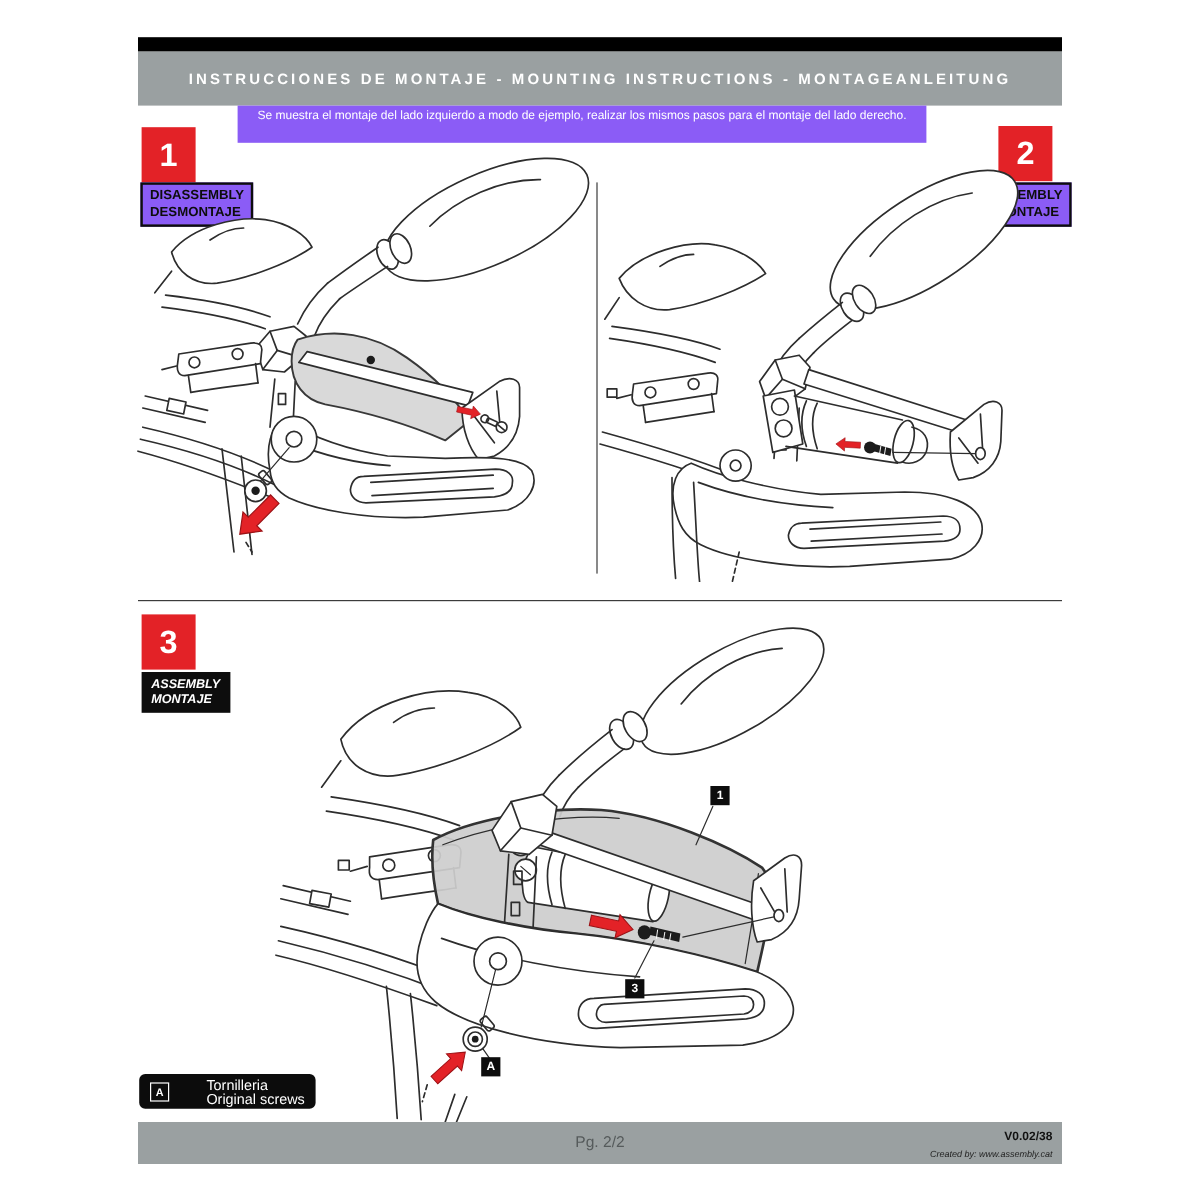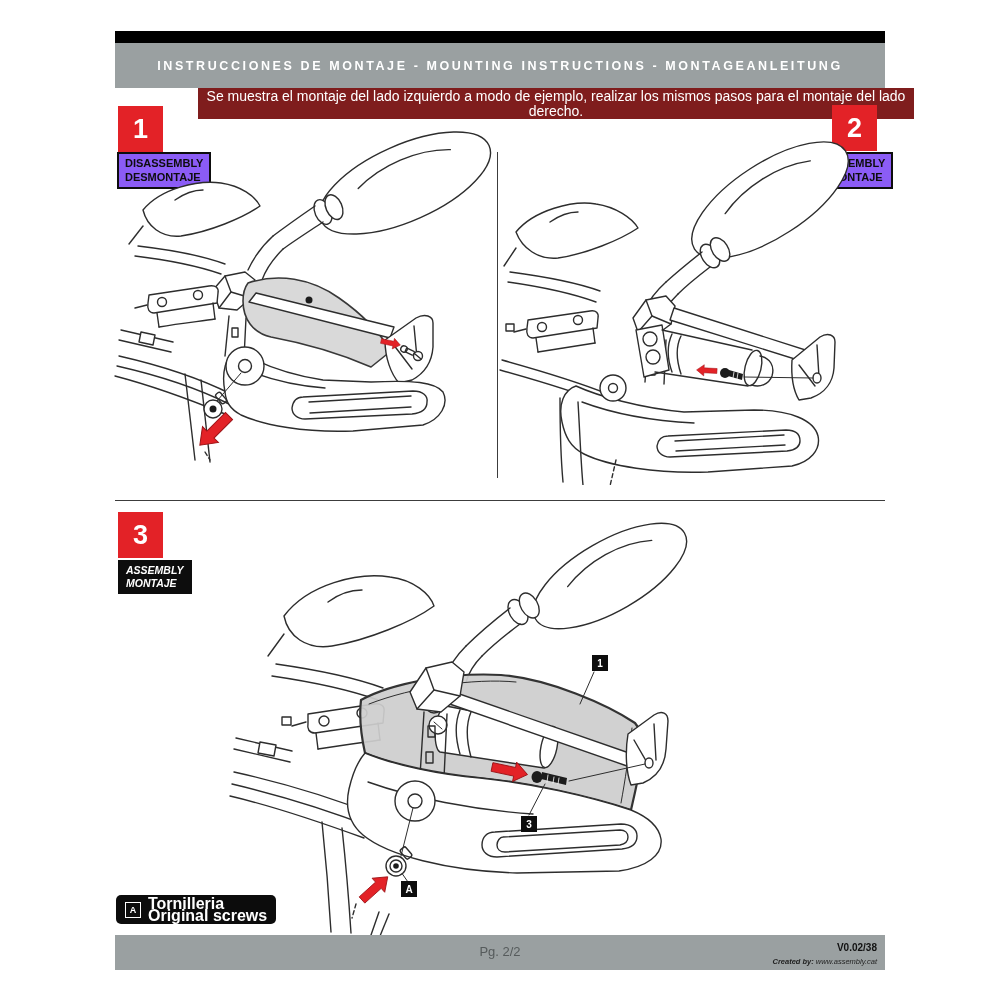--- a/index.html
+++ b/index.html
@@ -4,46 +4,46 @@
 <style>
   html,body{margin:0;padding:0;background:#fff;}
   #page{position:relative;width:1000px;height:1000px;background:#ffffff;
         font-family:"Liberation Sans",sans-serif;overflow:hidden;}
   .abs{position:absolute;}
   
   #top-strip{left:115px;top:31px;width:770px;height:12px;background:#000;}
   #title-bar{left:115px;top:43px;width:770px;height:45px;background:#9aa0a1;
              display:flex;align-items:center;justify-content:center;}
   #title-bar span{color:#fff;font-size:12.5px;font-weight:bold;letter-spacing:2.6px;white-space:nowrap;}
-  #notice{left:198px;top:88px;width:716px;height:31px;background:#7f1d1d;color:#fff;
-          font-size:14px;line-height:15px;text-align:center;padding-top:1px;box-sizing:border-box;}
+  #notice{left:198px;top:88px;width:574px;height:31px;background:#8b5cf6;color:#fff;
+          font-size:10px;line-height:15px;text-align:center;padding-top:1px;box-sizing:border-box;}
   
   .step-num{width:45px;height:46px;background:#e32227;color:#fff;font-size:27px;font-weight:bold;
             display:flex;align-items:center;justify-content:center;}
   .step-label-outline{background:#8b5cf6;border:2px solid #0d0d0d;color:#0d0d0d;font-size:11px;
             font-weight:bold;line-height:13.5px;padding:3px 6px;white-space:nowrap;}
   .step-label-solid{background:#0d0d0d;color:#fff;font-size:10.5px;font-weight:bold;
             line-height:13px;padding:4px 8px;white-space:nowrap;font-style:italic;}
   
   .divider{background:#3c3c3c;}
   
   .chip{width:16px;height:16px;background:#0d0d0d;color:#fff;font-size:10px;font-weight:bold;
         display:flex;align-items:center;justify-content:center;z-index:5;}
   
   #legend{left:116px;top:895px;height:29px;background:#0c0c0c;border-radius:5px;color:#fff;
           display:flex;align-items:center;gap:7px;padding:0 9px;}
   #legend .lg-icon{width:14px;height:14px;border:1.6px solid #fff;color:#fff;font-size:9px;
           font-weight:bold;display:flex;align-items:center;justify-content:center;}
-  #legend .lg-text{font-size:16px;font-weight:bold;line-height:12px;}
+  #legend .lg-text{font-size:12px;font-weight:normal;line-height:12px;margin-left:24px;}
   
   #footer{left:115px;top:935px;width:770px;height:35px;background:#9aa0a1;}
   #footer .pg{position:absolute;left:0;right:0;top:9px;text-align:center;color:#565b5c;font-size:13px;}
   #footer .ver{position:absolute;right:8px;top:7px;color:#111;font-size:10px;font-weight:bold;}
   #footer .credit{position:absolute;right:8px;top:22px;color:#222;font-size:7.5px;font-style:italic;}
-  #footer .credit b{font-weight:bold;}
+  #footer .credit b{font-weight:normal;}
   
   svg{position:absolute;}
   .ln path,.ln rect,.ln circle,.ln ellipse,.ln line{fill:none;stroke:#2d2d2d;stroke-width:1.4;
        stroke-linecap:round;stroke-linejoin:round;}
   .ln .wh{fill:#ffffff;}
   .ln .gp{fill:#d9d9d9;stroke:#383838;stroke-width:1.6;}
   .ln .gp2{fill:#cecece;fill-opacity:.93;stroke:#333;stroke-width:2.2;}
   .ln .dk{fill:#1c1c1c;stroke:none;}
   .ln .red{fill:#e32227;stroke:#9c1216;stroke-width:0.8;}
   .ln .th{stroke-width:1;}

